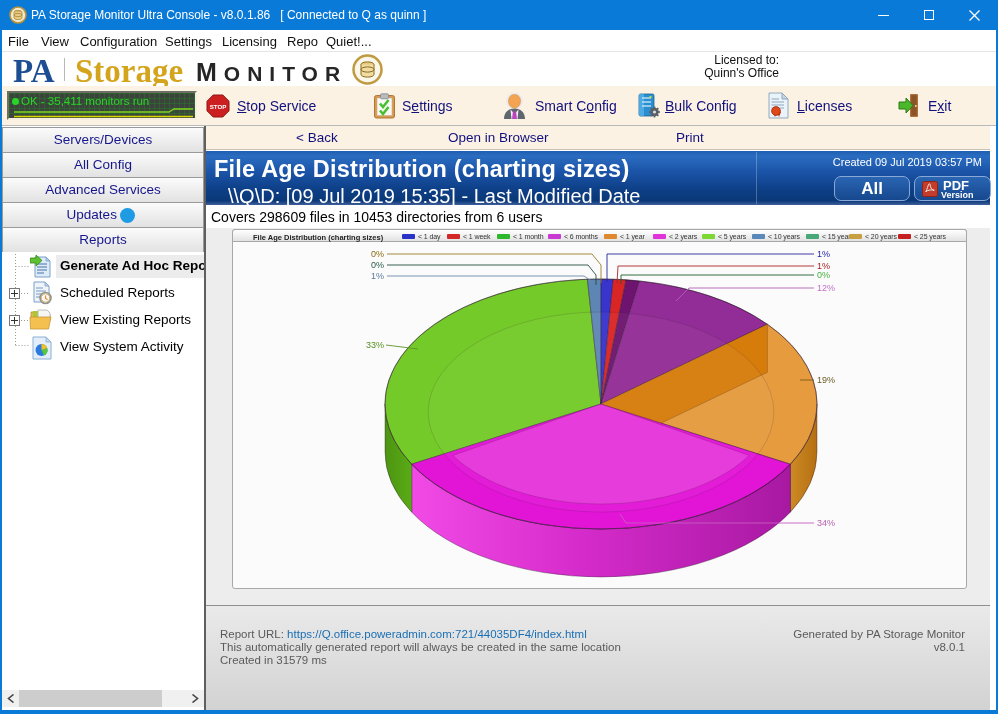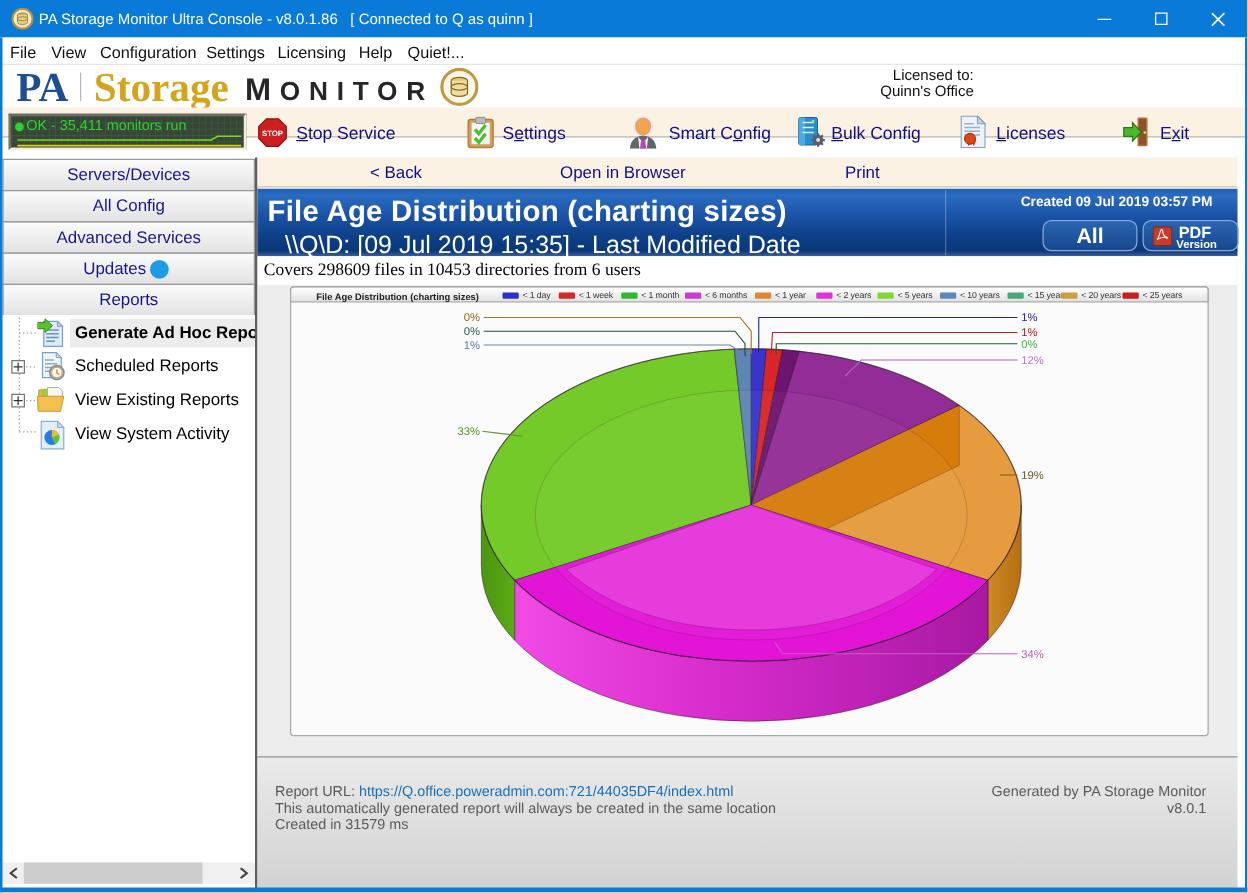--- a/index.html
+++ b/index.html
@@ -13,21 +13,21 @@
 .menubar { left:0; top:30px; width:998px; height:22px; background:#fff; border-bottom:1px solid #e6e6e6; }
 .menubar span { position:absolute; top:4px; font-size:13px; color:#101010; }
 
 .logorow { left:0; top:52px; width:788px; height:34px; background:#fff; }
 .lg-pa { left:13px; top:1px; font-family:"Liberation Serif",serif; font-weight:bold; font-size:33px; color:#1d4d92; }
 .lg-bar { left:64px; top:6px; width:1px; height:23px; background:#b8b8b8; }
 .lg-st { left:75px; top:1px; font-family:"Liberation Serif",serif; font-weight:bold; font-size:33px; color:#d4a41c; }
 .lg-mon { left:196px; top:6px; font-size:25px; font-weight:bold; color:#262626; letter-spacing:7px; }
 .lic { right:9px; top:2px; font-size:12px; color:#101010; text-align:right; line-height:13px; }
 
-.toolbar { left:0; top:86px; width:998px; height:24px; background:#fcf2e3; border-bottom:1px solid #b9b9b9;padding-left:27px; }
+.toolbar { left:0; top:86px; width:998px; height:40px; background:#fcf2e3; border-bottom:1px solid #b9b9b9;padding-left:27px; }
 .tlabel { top:12px; font-size:14px; color:#10107e; }
 .tlabel u { text-decoration:underline; }
 
 .lcd { left:7px; top:5px; width:190px; height:29px; background:#3c423c; border-top:2px solid #6e6e66; border-left:2px solid #6e6e66; border-bottom:2px solid #f6ece0; border-right:2px solid #f6ece0; }
 .lcdgrid { left:0; top:0; width:186px; height:25px;
   background-image:linear-gradient(to right, rgba(30,140,30,0.38) 1px, transparent 1px),
                    linear-gradient(to bottom, rgba(30,140,30,0.38) 1px, transparent 1px);
   background-size:5px 5px; }
 .lcdtxt { left:12px; top:2px; font-size:11.5px; color:#2ad42a; white-space:nowrap; }
 .lcddot { left:3px; top:5px; width:7px; height:7px; border-radius:50%; background:#2ad42a; }
@@ -38,23 +38,23 @@
 .plusbox { position:absolute; left:7px; width:11px; height:11px; border:1px solid #777; background:#fff; }
 .plusbox:before { content:""; position:absolute; left:1px; top:4px; width:7px; height:1px; background:#333; }
 .plusbox:after { content:""; position:absolute; left:4px; top:1px; width:1px; height:7px; background:#333; }
 .sep { left:204px; top:126px; width:2px; height:585px; background:#5f5f5f; }
 
 .linksrow { left:206px; top:126px; width:784px; height:24px; background:#fcf2e3; border-bottom:1px solid #c8c0b0; }
 .linksrow span { position:absolute; top:4px; font-size:13.5px; color:#10107e; }
 .bluehdr { left:206px; top:151px; width:784px; height:54px; background:linear-gradient(180deg,#1f5fb2 0%,#2a6cc0 10%,#1b54a8 38%,#0e4088 70%,#0a3878 92%,#3f5f9a 100%); }
 .bh-title { left:8px; top:5px; font-size:23.5px; font-weight:bold; color:#fff; letter-spacing:0.2px; }
 .bh-sub { left:22px; top:34px; font-size:20px; font-weight:normal; color:#fff; }
-.bh-created { right:20px; top:5px; font-size:11px; font-weight:bold; color:#fff; }
+.bh-created { right:8px; top:5px; font-size:11px; font-weight:normal; color:#fff; }
 .bh-btn { top:25px; height:25px; background:linear-gradient(#2a65b2,#16488e); border:1px solid #88a8d8; border-radius:7px; color:#fff; font-weight:bold; font-size:13px; text-align:center; }
-.coversrow { left:206px; top:205px; width:784px; height:23px; background:#fff; font-size:14px; color:#000;font-family:Liberation Serif, serif; }
+.coversrow { left:206px; top:205px; width:784px; height:23px; background:#fff; font-size:14px; color:#000; }
 .contentgray { left:206px; top:228px; width:784px; height:377px; background:#ededed; }
 .chartbox { left:232px; top:229px; width:735px; height:360px; background:#fbfbfb; border:1px solid #a8a8a8; border-radius:3px; }
 .legendbar { left:232px; top:229px; width:735px; height:13px; background:linear-gradient(#ffffff,#e2e2e2); border:1px solid #a8a8a8; border-radius:3px 3px 0 0; }
 .lgt { position:absolute; left:20px; top:2.5px; font-size:7.5px; font-weight:bold; color:#222; }
 .lsw { position:absolute; top:4px; width:13px; height:5px; border-radius:1px; }
 .ltx { position:absolute; top:3px; font-size:7px; letter-spacing:-0.1px; color:#333; white-space:nowrap; }
 
 .footer { left:206px; top:605px; width:784px; height:106px; background:linear-gradient(#eaeaea,#d2d2d2); border-top:1px solid #8f8f8f; }
 .footer div { position:absolute; font-size:11.5px; color:#5a5a5a; }
 
@@ -76,21 +76,21 @@
 <svg class="abs" style="left:969px;top:10px" width="11" height="11" viewBox="0 0 11 11">
     <path d="M0.5,0.5 L10.5,10.5 M10.5,0.5 L0.5,10.5" stroke="#fff" stroke-width="1.3"></path>
   </svg>
 
 <div class="abs menubar">
  <span style="left:8px">File</span>
     <span style="left:41px">View</span>
  <span style="left:80px">Configuration</span>
     <span style="left:165px">Settings</span>
  <span style="left:222px">Licensing</span>
-    <span style="left:287px">Help</span>
+    <span style="left:287px">Repo</span>
  <span style="left:326px">Quiet!...</span>
 </div>
 
 <div class="abs logorow">
  <div class="abs lg-pa">PA</div>
  <div class="abs lg-bar"></div>
  <div class="abs lg-mon">M<span style="font-size:21px">ONITOR</span></div>
  <div class="abs lg-st">Storage</div>
  <svg class="abs" style="left:352px;top:2px" width="31" height="31" viewBox="0 0 31 31">
   <circle cx="15.5" cy="15.5" r="14" fill="#faf6ea" stroke="#c09a40" stroke-width="2.5"></circle>

